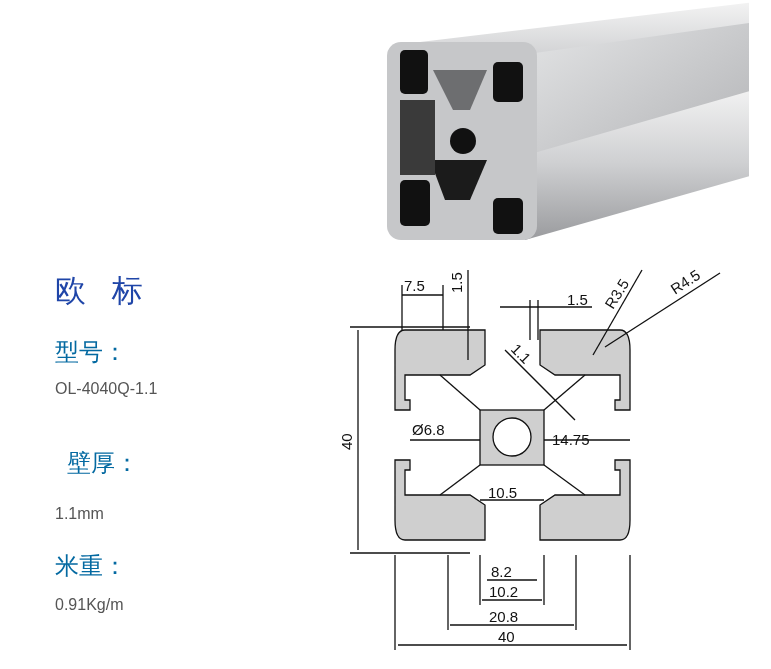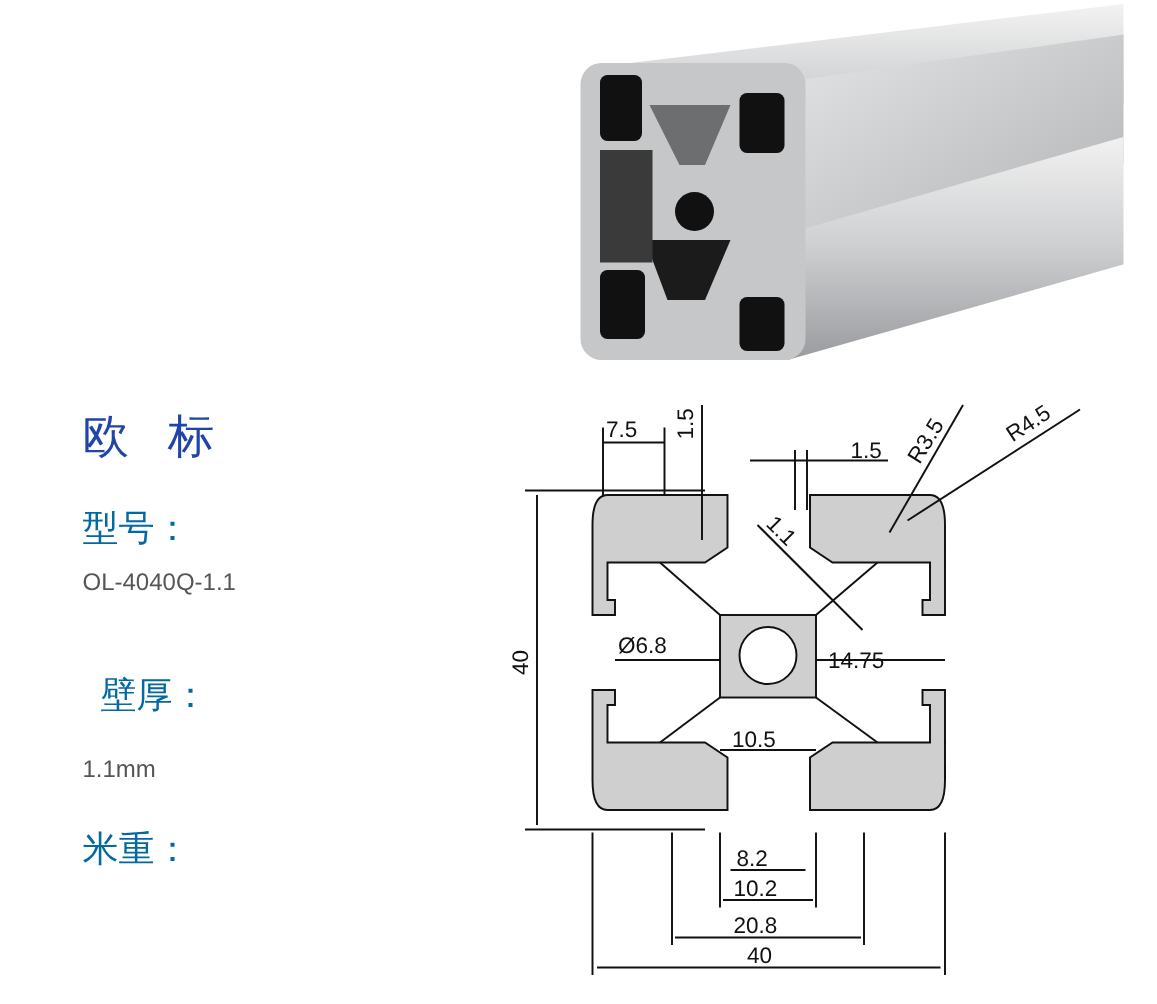--- a/index.html
+++ b/index.html
@@ -43,20 +43,21 @@
     <circle cx="88" cy="141" r="13" fill="#111"></circle>
   </svg>
 
   <div class="abs title">欧 标</div>
 
   <div class="abs label" style="left:55px;top:336px;">型号：</div>
   <div class="abs value" style="left:55px;top:380px;">OL-4040Q-1.1</div>
   <div class="abs label" style="left:51px;top:447px;margin-left:16px;">壁厚：</div>
   <div class="abs value" style="left:55px;top:505px;">1.1mm</div>
   <div class="abs label" style="left:55px;top:550px;font-family:Liberation Serif, serif;">米重：</div>
+  <div class="abs value" style="left:55px;top:596px;">0.91Kg/m</div>
 
   <svg class="abs" style="left:330px;top:255px;" width="420" height="410">
     <g stroke="#111" stroke-width="1.3" fill="none">
 
       <path d="M75,75 Q65,75 65,95 L65,155 L80,155 L80,145 L75,145 L75,120 L140,120 L155,110 L155,75 Z" fill="#cfcfcf"></path>
       <path d="M290,75 Q300,75 300,95 L300,155 L285,155 L285,145 L290,145 L290,120 L225,120 L210,110 L210,75 Z" fill="#cfcfcf"></path>
       <path d="M75,285 Q65,285 65,265 L65,205 L80,205 L80,215 L75,215 L75,240 L140,240 L155,250 L155,285 Z" fill="#cfcfcf"></path>
       <path d="M290,285 Q300,285 300,265 L300,205 L285,205 L285,215 L290,215 L290,240 L225,240 L210,250 L210,285 Z" fill="#cfcfcf"></path>
 
       <rect x="150" y="155" width="64" height="55" fill="#cfcfcf"></rect>

